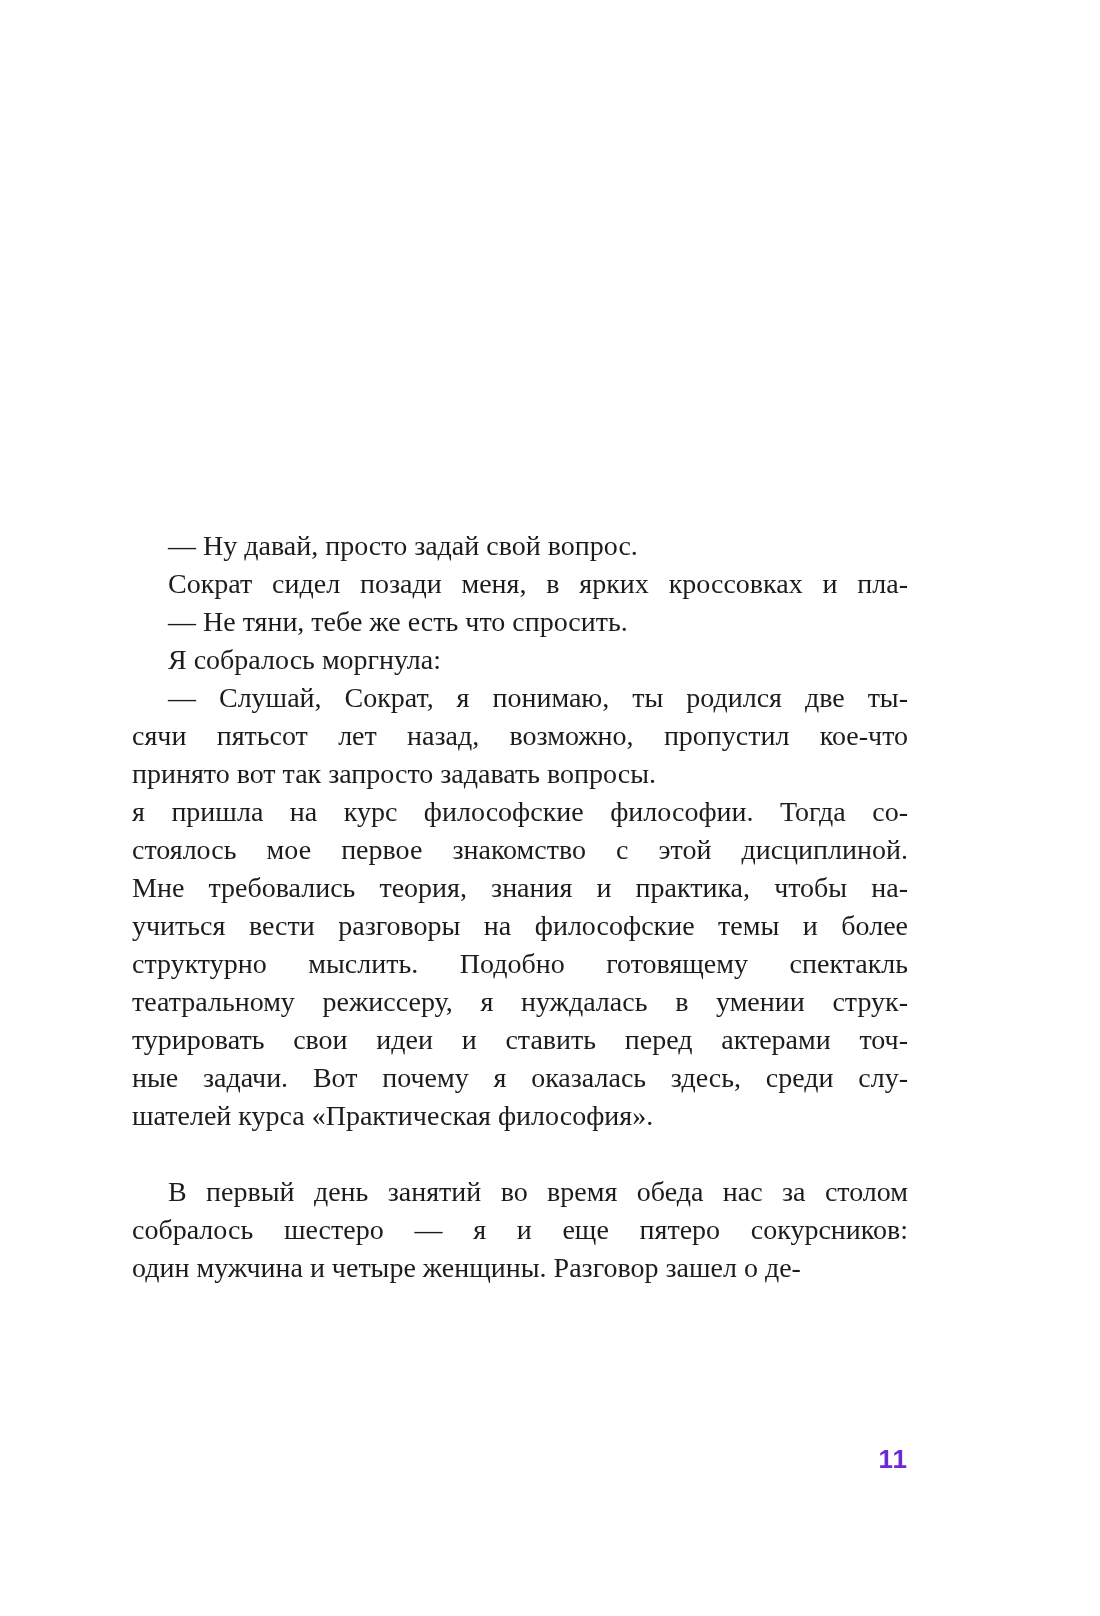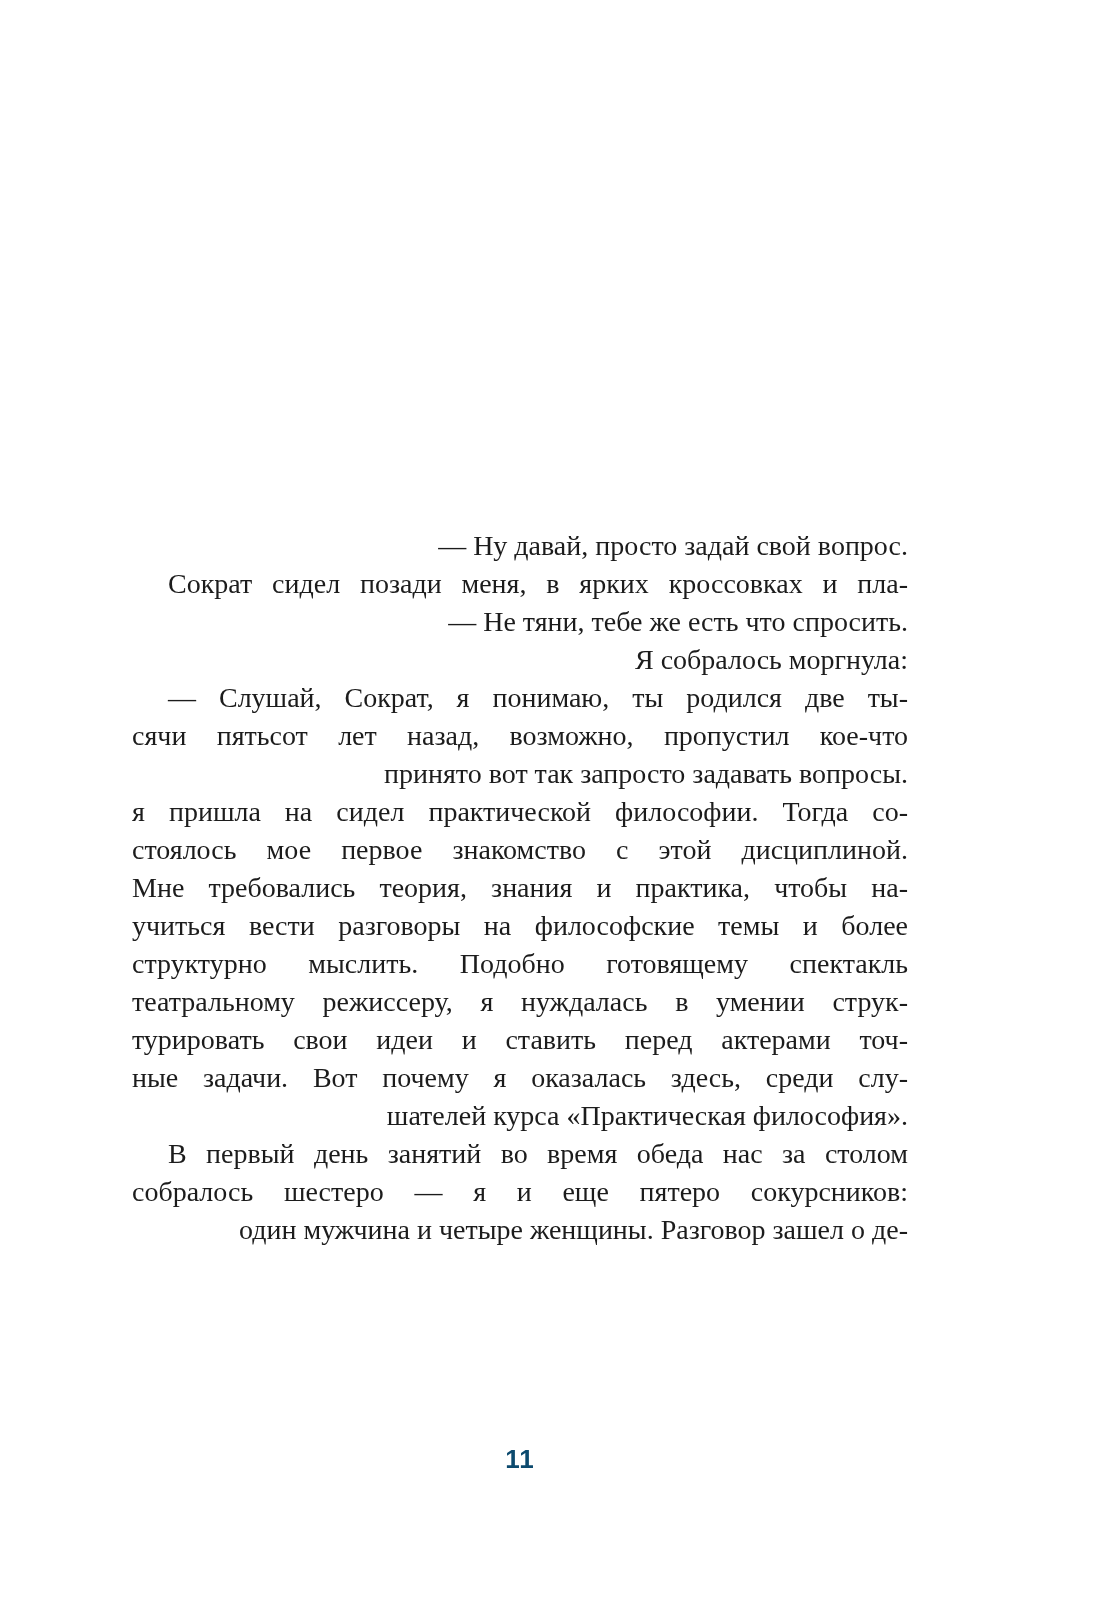--- a/index.html
+++ b/index.html
@@ -23,60 +23,61 @@
     position: absolute;
     left: 132px;
     top: 527px;
     width: 776px;
     color: #1c1c1c;
     font-size: 28px;
     line-height: 38px;
   }
   .line {
     height: 38px;
-    text-align: right;
+    text-align: left;
     white-space: nowrap;
   }
   .line.justify {
     white-space: normal;
     text-align: justify;
     text-align-last: justify;
   }
   .line.indent {
     padding-left: 36px;
   }
   .line.gap-before {
+    margin-top: 38px;
   }
   .page-number {
     position: absolute;
     left: 132px;
     top: 1444px;
     width: 776px;
-    text-align: center;
+    text-align: right;
     font-family: "Liberation Sans", "DejaVu Sans", sans-serif;
     font-weight: 700;
     font-size: 26px;
     letter-spacing: 1px;
-    color: #0c4a6e;
+    color: #6d28d9;
   }
 </style>
 </head>
 <body>
 
 <div class="page">
 
   <div class="text-block">
     <div class="line indent">— Ну давай, просто задай свой вопрос.</div>
     <div class="line indent justify">Сократ сидел позади меня, в ярких кроссовках и пла-</div>
     <div class="line indent">— Не тяни, тебе же есть что спросить.</div>
     <div class="line indent">Я собралось моргнула:</div>
     <div class="line indent justify">— Слушай, Сократ, я понимаю, ты родился две ты-</div>
     <div class="line justify">сячи пятьсот лет назад, возможно, пропустил кое-что</div>
     <div class="line">принято вот так запросто задавать вопросы.</div>
-    <div class="line justify">я пришла на сидел практической философии. Тогда со-</div>
+    <div class="line justify">я пришла на курс философские философии. Тогда со-</div>
     <div class="line justify">стоялось мое первое знакомство с этой дисциплиной.</div>
     <div class="line justify">Мне требовались теория, знания и практика, чтобы на-</div>
     <div class="line justify">учиться вести разговоры на философские темы и более</div>
     <div class="line justify">структурно мыслить. Подобно готовящему спектакль</div>
     <div class="line justify">театральному режиссеру, я нуждалась в умении струк-</div>
     <div class="line justify">турировать свои идеи и ставить перед актерами точ-</div>
     <div class="line justify">ные задачи. Вот почему я оказалась здесь, среди слу-</div>
     <div class="line">шателей курса «Практическая философия».</div>
     <div class="line indent justify gap-before">В первый день занятий во время обеда нас за столом</div>
     <div class="line justify">собралось шестеро — я и еще пятеро сокурсников:</div>

